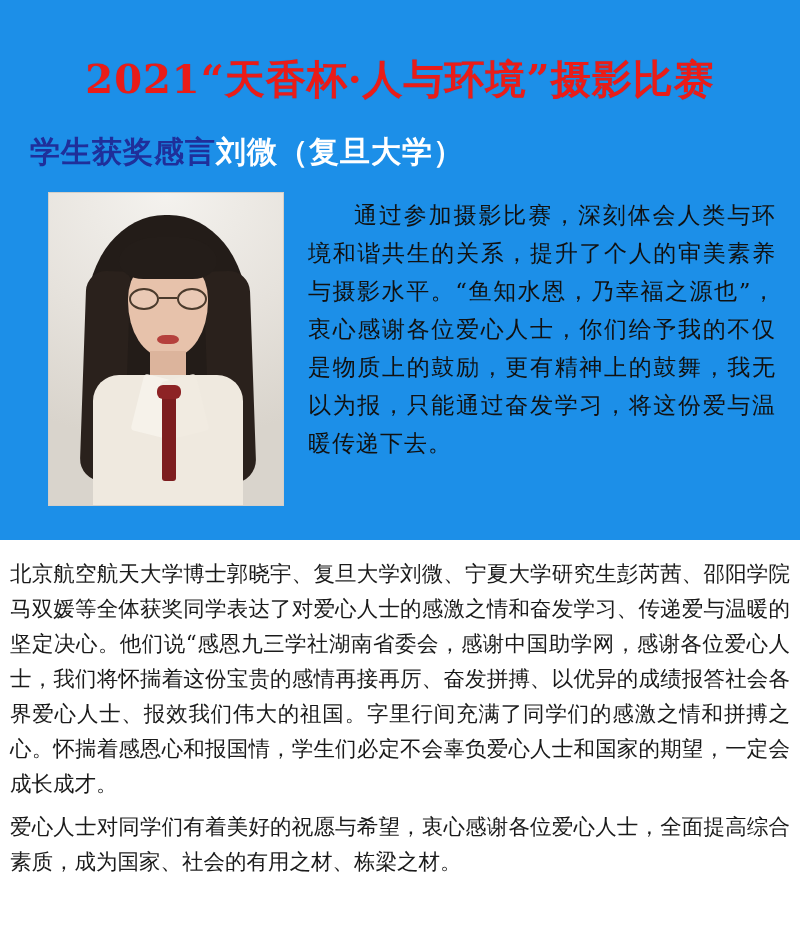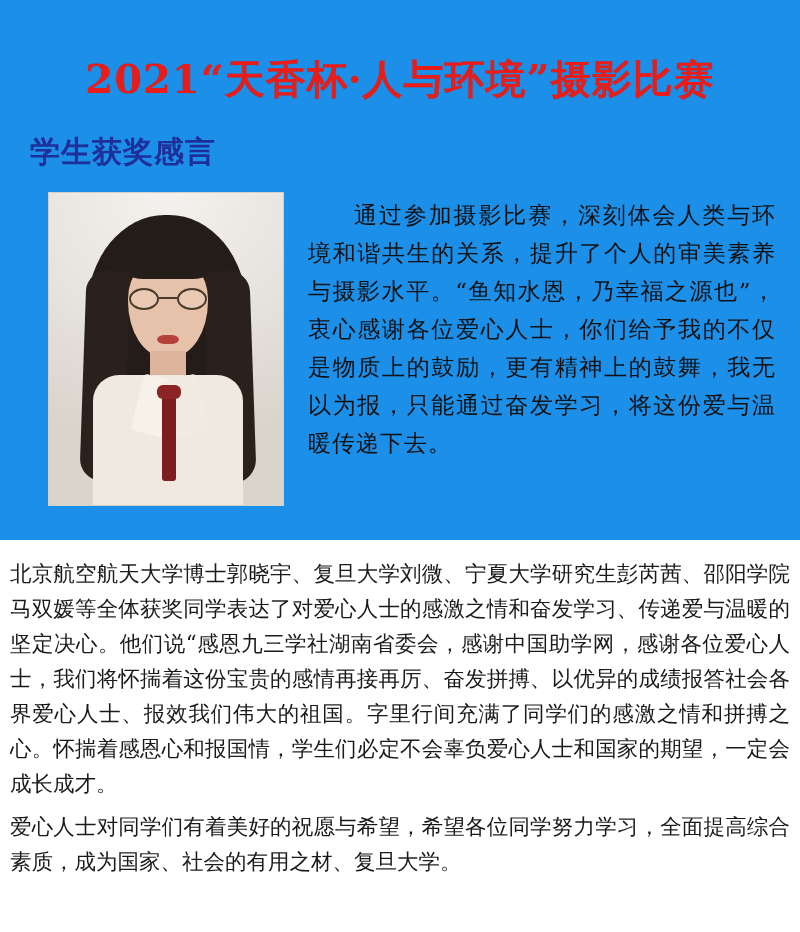--- a/index.html
+++ b/index.html
@@ -229,20 +229,21 @@
 <body>
 
 <div class="page">
 
   <div class="banner">
 
     <div class="banner-title">2021“天香杯·人与环境”摄影比赛</div>
 
     <div class="subtitle-row">
       <span class="subtitle-label">学生获奖感言</span>
+      <span class="subtitle-name">刘微（复旦大学）</span>
     </div>
 
     <div class="portrait-frame">
       <div class="portrait-bg"></div>
       <div class="hair"></div>
       <div class="hair-left"></div>
       <div class="hair-right"></div>
       <div class="face"></div>
       <div class="bangs"></div>
       <div class="glasses">
@@ -257,16 +258,16 @@
       <div class="collar-r"></div>
       <div class="ribbon"></div>
       <div class="ribbon-knot"></div>
     </div>
 
     <div class="testimonial">通过参加摄影比赛，深刻体会人类与环境和谐共生的关系，提升了个人的审美素养与摄影水平。“鱼知水恩，乃幸福之源也”，衷心感谢各位爱心人士，你们给予我的不仅是物质上的鼓励，更有精神上的鼓舞，我无以为报，只能通过奋发学习，将这份爱与温暖传递下去。</div>
   </div>
 
   <div class="body-wrap">
     <p class="body-p">北京航空航天大学博士郭晓宇、复旦大学刘微、宁夏大学研究生彭芮茜、邵阳学院马双媛等全体获奖同学表达了对爱心人士的感激之情和奋发学习、传递爱与温暖的坚定决心。他们说“感恩九三学社湖南省委会，感谢中国助学网，感谢各位爱心人士，我们将怀揣着这份宝贵的感情再接再厉、奋发拼搏、以优异的成绩报答社会各界爱心人士、报效我们伟大的祖国。字里行间充满了同学们的感激之情和拼搏之心。怀揣着感恩心和报国情，学生们必定不会辜负爱心人士和国家的期望，一定会成长成才。</p>
-    <p class="body-p">爱心人士对同学们有着美好的祝愿与希望，希望各位同学努力学习，全面提高综合素质，成为国家、社会的有用之材、复旦大学。</p>
+    <p class="body-p">爱心人士对同学们有着美好的祝愿与希望，衷心感谢各位爱心人士，全面提高综合素质，成为国家、社会的有用之材、栋梁之材。</p>
   </div>
 
 </div>
 
 </body></html>

